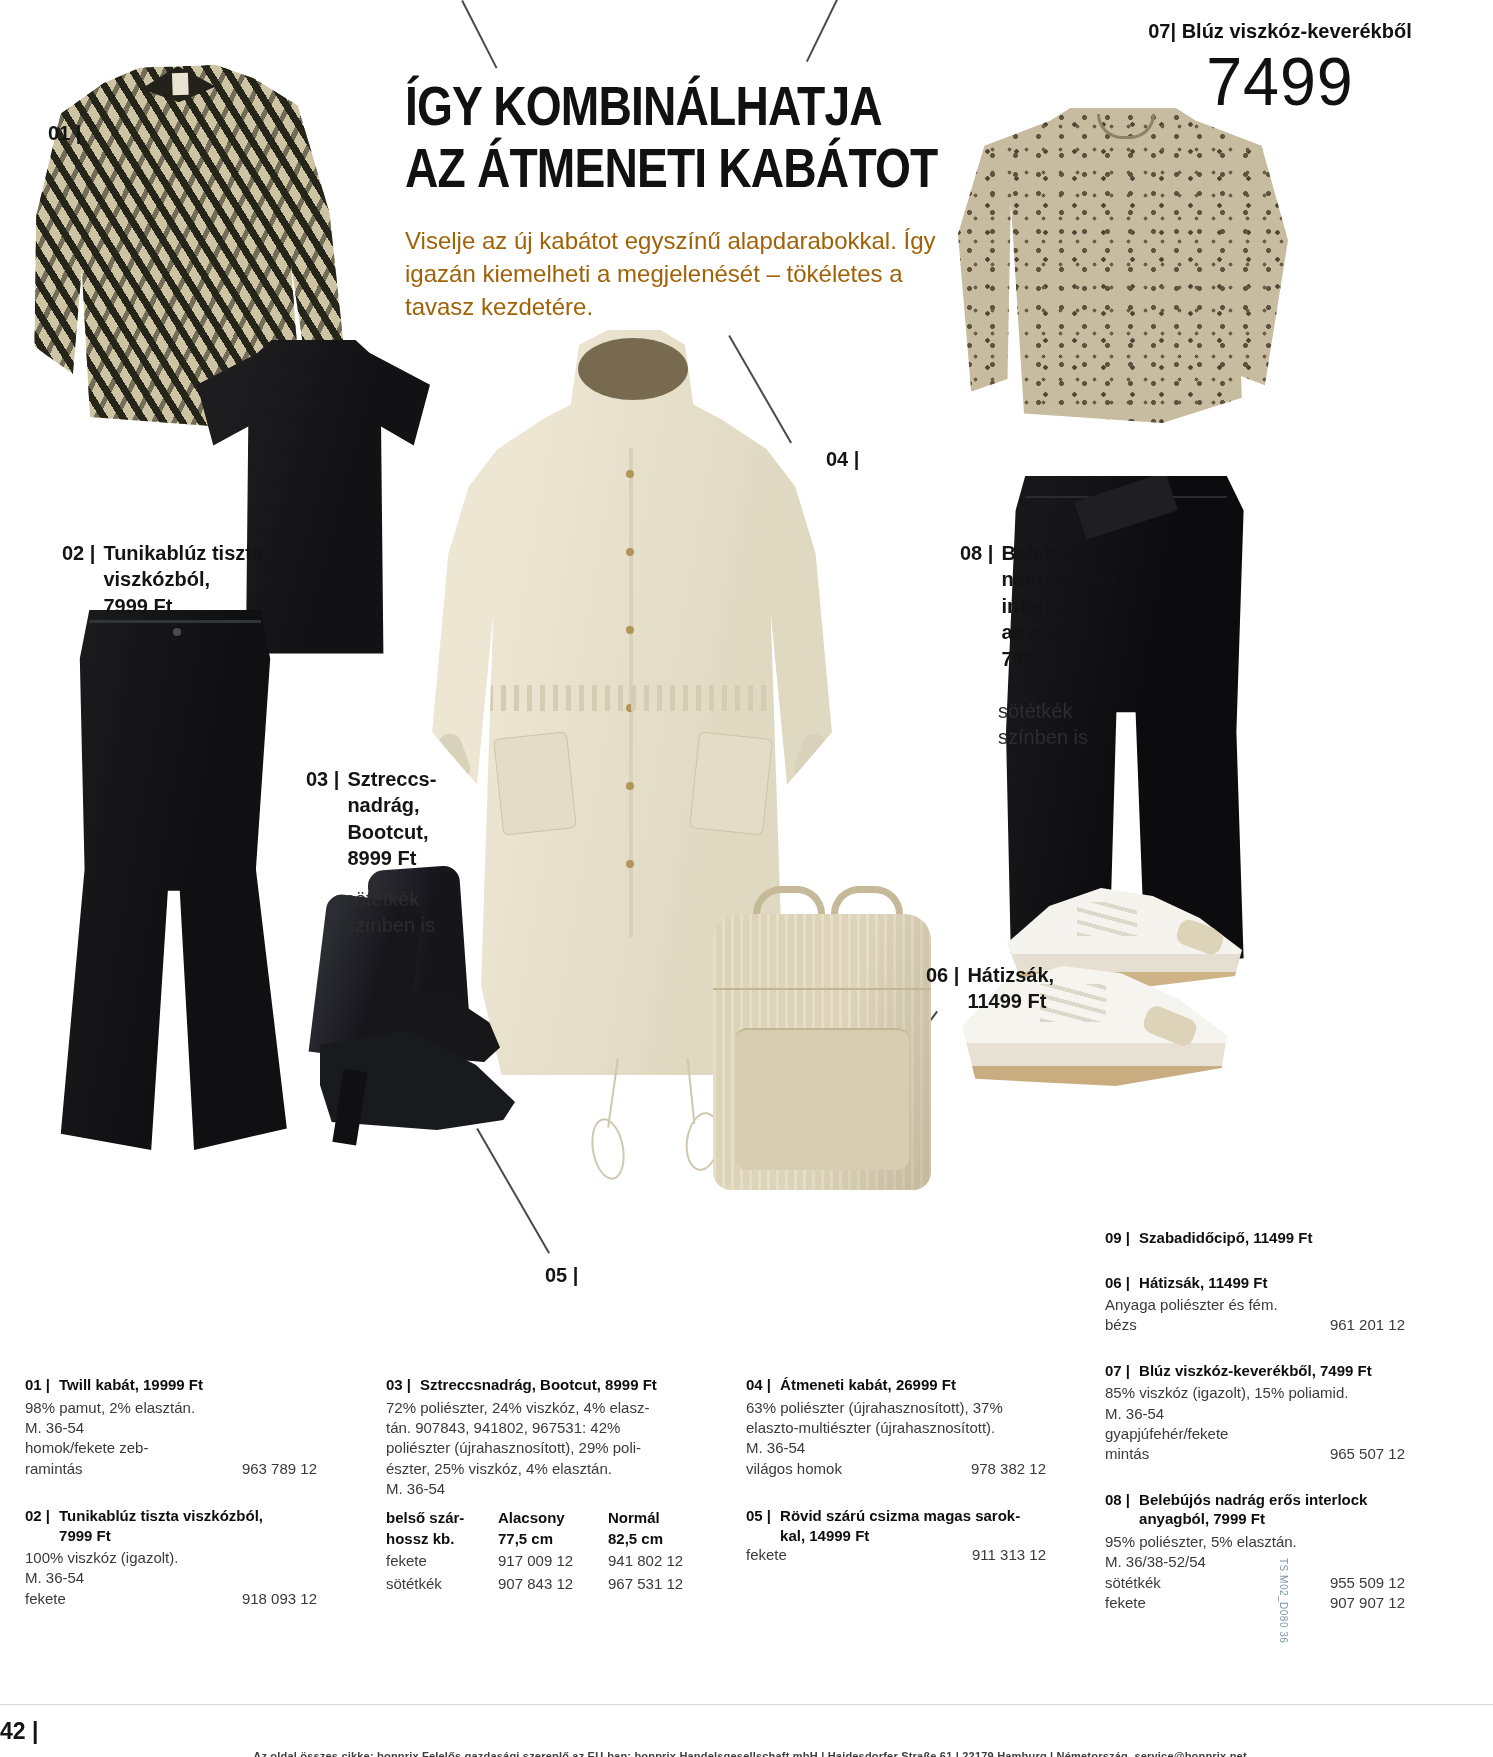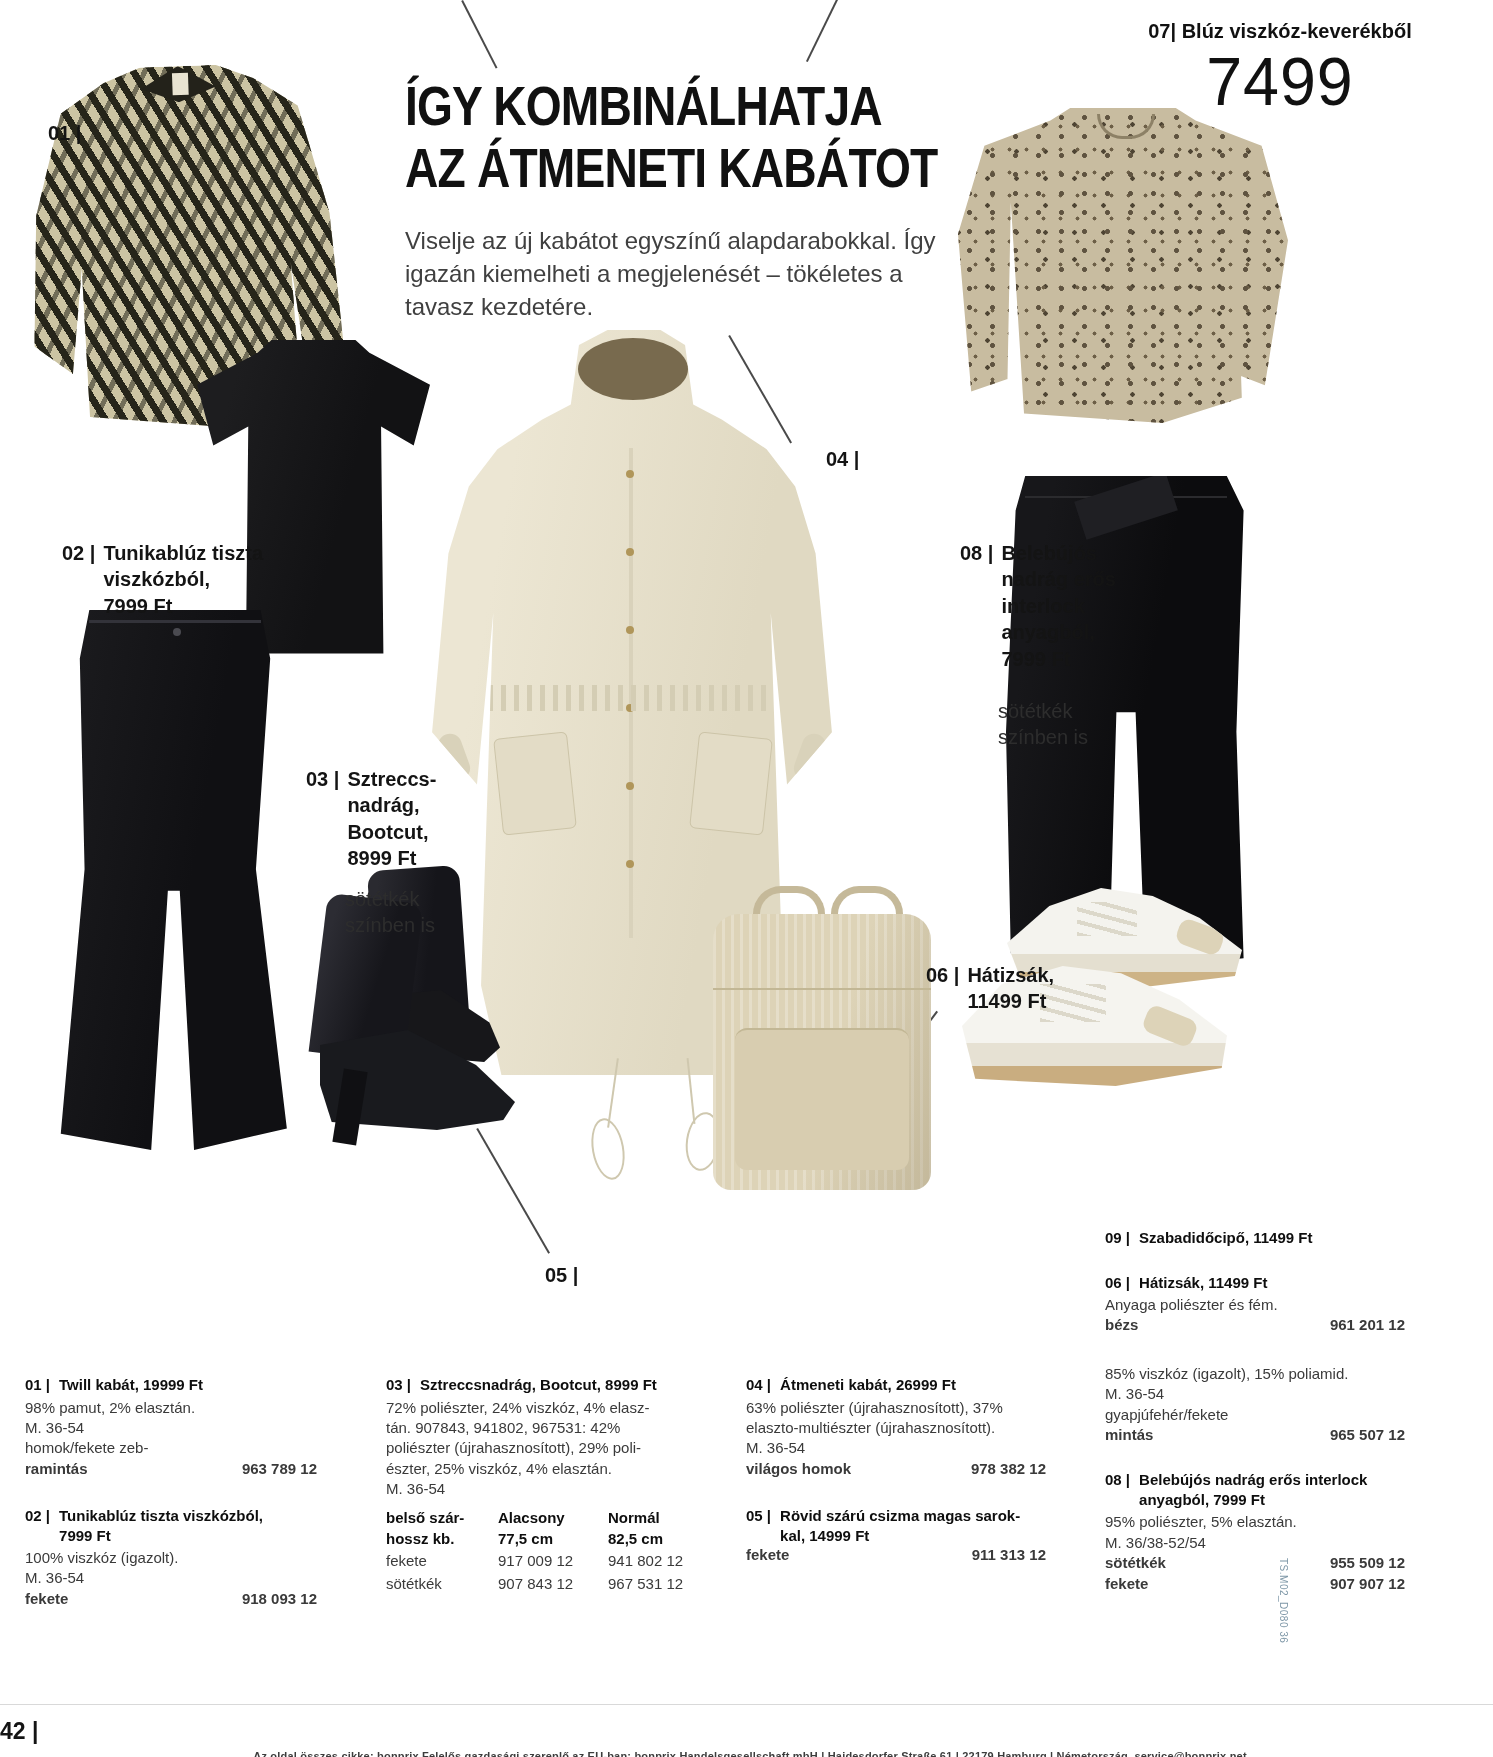--- a/index.html
+++ b/index.html
@@ -3,37 +3,37 @@
 <meta charset="utf-8">
 <style>
   html,body{margin:0;padding:0;background:#fff;}
   body{font-family:"Liberation Sans", sans-serif; color:#141414;}
   #canvas{position:relative;width:1493px;height:1757px;background:#ffffff;overflow:hidden;}
   .abs{position:absolute;}
   .pre{white-space:pre-line;}
   
   .headline{font-weight:700;font-size:55px;line-height:1.12;letter-spacing:-1px;color:#111;
             transform:scaleX(.84);transform-origin:left top;white-space:nowrap;}
-  .intro{font-size:24px;line-height:1.38;color:#404040;width:548px;}
+  .intro{font-size:24px;line-height:1.38;color:#a16207;width:548px;}
   
   .hero-label{font-weight:700;font-size:20px;color:#111;text-align:center;width:280px;}
   .hero-price{font-weight:500;font-size:68px;color:#111;text-align:center;width:280px;letter-spacing:1px;
               transform:scaleX(.95);transform-origin:center top;}
   
   .co{display:flex;gap:8px;font-weight:700;font-size:20px;line-height:1.32;color:#141414;}
   .co-num{white-space:nowrap;}
   .note{font-size:20px;line-height:1.32;color:#2d2d2d;}
   
   .line{height:0;border-top:2px solid #4a4a4a;transform-origin:left top;}
   
   .d-col{position:absolute;display:flex;flex-direction:column;gap:27px;}
   .d-item{font-size:15px;line-height:1.36;color:#3a3a3a;}
   .d-title{display:flex;gap:9px;font-weight:700;color:#0e0e0e;line-height:1.3;}
   .d-body{margin-top:3px;}
-  .d-row{display:flex;justify-content:space-between;font-weight:bold;}
+  .d-row{display:flex;justify-content:space-between;}
   .d-table{display:grid;grid-template-columns:112px 110px 106px;margin-top:9px;row-gap:2px;}
   .d-th{font-weight:700;color:#0e0e0e;}
   
   .footer-rule{height:1px;background:#d9d9d9;width:1493px;}
   .footer-text{font-size:11px;font-weight:700;color:#3c3c3c;letter-spacing:.2px;width:1180px;text-align:center;}
   .page-num{font-weight:700;font-size:23px;color:#141414;}
   .side-code{writing-mode:vertical-rl;font-size:10px;color:#7f98a8;letter-spacing:.5px;}
   
   .garment{position:absolute;}
 </style>
@@ -303,20 +303,24 @@
         <span>06 |</span>
         <span>Hátizsák, 11499 Ft</span>
       </div>
       <div class="d-body pre">Anyaga poliészter és fém.</div>
       <div class="d-row">
         <span>bézs</span>
         <span>961 201 12</span>
       </div>
     </div>
     <div class="d-item">
+      <div class="d-title">
+        <span>07 |</span>
+        <span style="white-space:nowrap;">Blúz viszkóz-keverékből, 7499 Ft</span>
+      </div>
       <div class="d-body pre">85% viszkóz (igazolt), 15% poliamid.
 M. 36-54
 gyapjúfehér/fekete</div>
       <div class="d-row">
         <span>mintás</span>
         <span>965 507 12</span>
       </div>
     </div>
     <div class="d-item">
       <div class="d-title">

